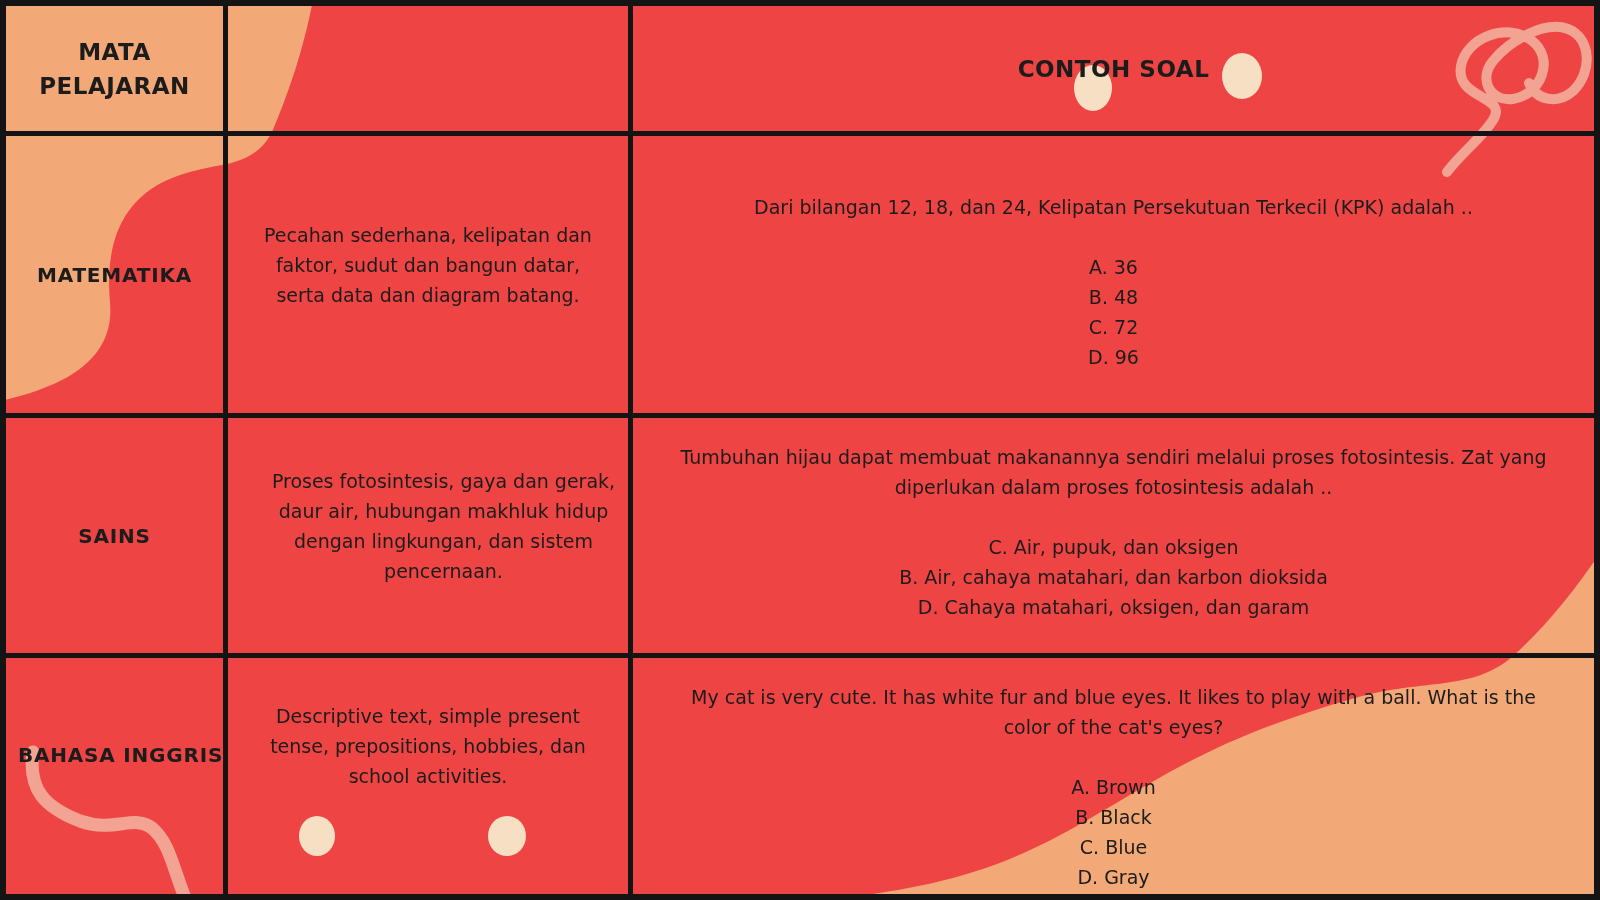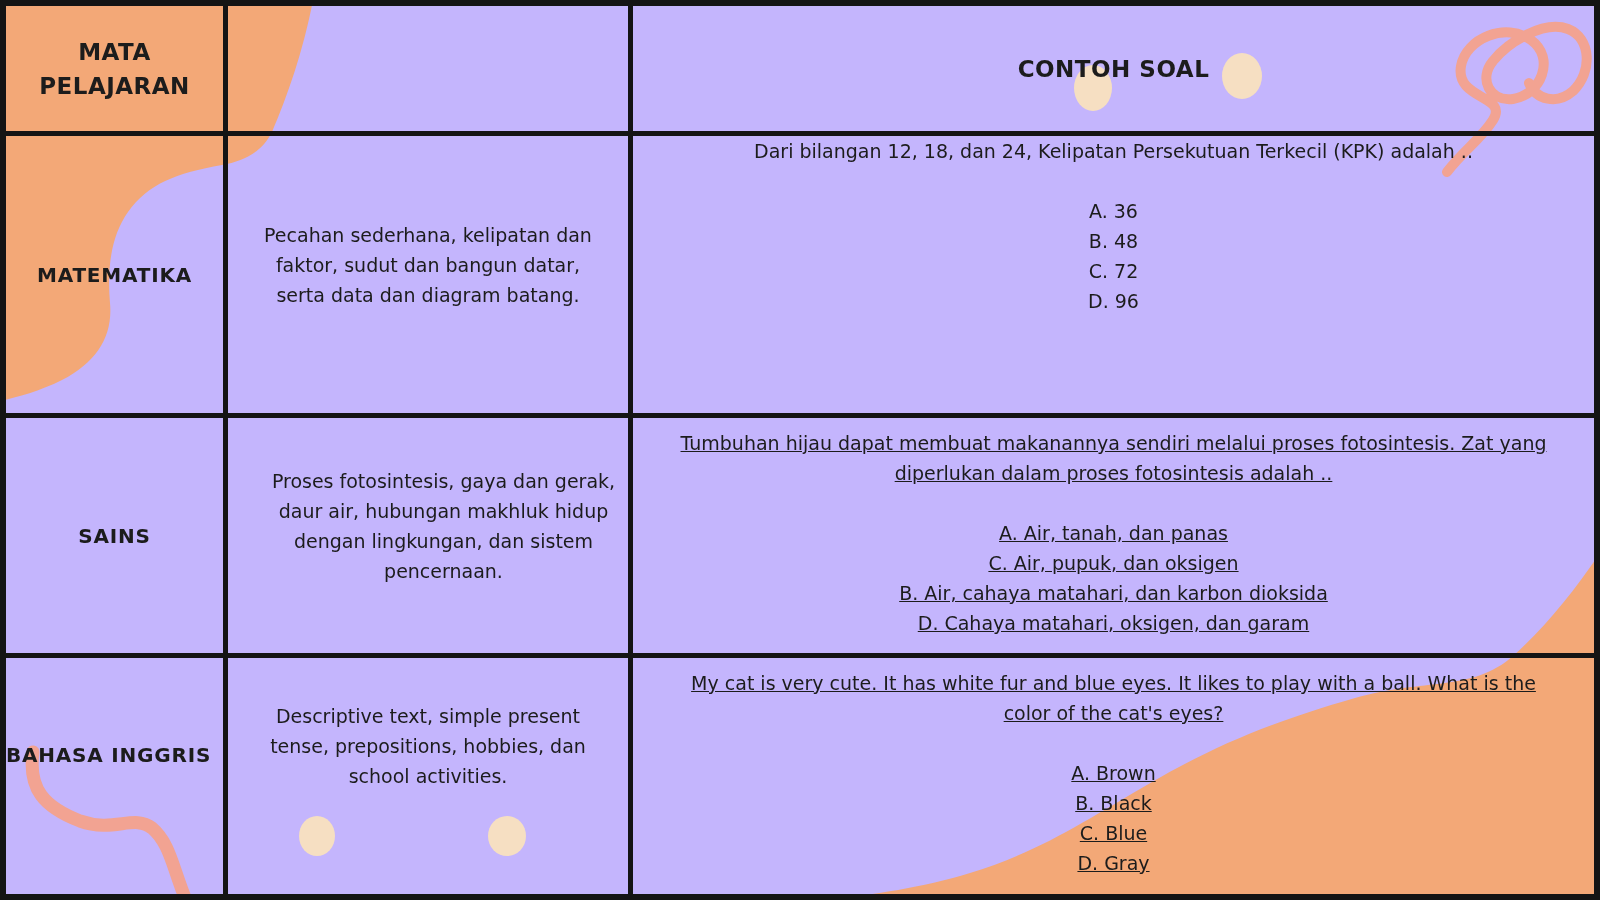--- a/index.html
+++ b/index.html
@@ -1,18 +1,18 @@
 <!DOCTYPE html>
 <html><head>
 <meta charset="utf-8">
 <style>
   html,body{margin:0;padding:0;background:#e8e8e8;}
   .canvas{
     position:relative;width:1600px;height:900px;overflow:hidden;
-    background:#c4b5fd;
+    background:#ef4444;
     font-family:"DejaVu Sans","Liberation Sans",sans-serif;
     color:#1C1C1C;
   }
   .deco{position:absolute;left:0;top:0;z-index:1;}
   .vline{position:absolute;top:0;bottom:0;width:5px;background:#141414;z-index:2;}
   .hline{position:absolute;left:0;right:0;height:5px;background:#141414;z-index:2;}
   .frame{position:absolute;inset:0;border:6px solid #141414;z-index:2;pointer-events:none;}
   .cell{
     position:absolute;z-index:3;display:flex;flex-direction:column;
     align-items:center;justify-content:center;text-align:center;
@@ -20,22 +20,22 @@
   }
   .th{font-weight:bold;font-size:23px;letter-spacing:.5px;line-height:34px;}
   .th .inner{max-width:170px;}
   .subject{font-weight:bold;font-size:20px;letter-spacing:.8px;line-height:28px;}
   .materi{font-size:19px;line-height:30px;}
   .materi .inner{max-width:352px;}
   .soal{font-size:19px;line-height:30px;justify-content:flex-start;}
   .soal .question{max-width:880px;}
   .soal .options{margin-top:30px;}
   .pad-bottom-40{padding-bottom:20px;}
-  .pt-42{}
-  .pt-10{padding-top:10px;text-decoration:underline;}
+  .pt-42{padding-top:44px;margin-top:12px;}
+  .pt-10{padding-top:24px;}
 </style>
 </head>
 <body>
 
 <div class="canvas">
 
   <svg class="deco" width="1600" height="900" viewBox="0 0 1600 900">
     <path d="M0,0 L313,0 C303,52 287,97 272,132 C262,152 244,161 222,165
              C176,173 148,184 128,212 C111,236 107,268 110,303
              C113,336 97,362 62,380 C40,391 18,397 0,401 Z" fill="#F3A877"></path>
@@ -86,28 +86,27 @@
 
   <div class="cell subject" style="left:6px;top:418px;width:217px;height:235px">
     <div>SAINS</div>
   </div>
   <div class="cell materi pad-bottom-40" style="left:228px;top:418px;width:431px;height:235px">
     <div class="inner">Proses fotosintesis, gaya dan gerak, daur air, hubungan makhluk hidup dengan lingkungan, dan sistem pencernaan.</div>
   </div>
   <div class="cell soal pt-10" style="left:633px;top:418px;width:961px;height:235px">
     <div class="question">Tumbuhan hijau dapat membuat makanannya sendiri melalui proses fotosintesis. Zat yang diperlukan dalam proses fotosintesis adalah ..</div>
     <div class="options">
-      <div>A. Air, tanah, dan panas</div>
       <div>C. Air, pupuk, dan oksigen</div>
       <div>B. Air, cahaya matahari, dan karbon dioksida</div>
       <div>D. Cahaya matahari, oksigen, dan garam</div>
     </div>
   </div>
 
-  <div class="cell subject" style="left:0;top:658px;width:217px;height:194px">
+  <div class="cell subject" style="left:12px;top:658px;width:217px;height:194px">
     <div>BAHASA INGGRIS</div>
   </div>
   <div class="cell materi" style="left:228px;top:658px;width:400px;height:236px;padding-bottom:60px">
     <div class="inner">Descriptive text, simple present tense, prepositions, hobbies, dan school activities.</div>
   </div>
   <div class="cell soal pt-10" style="left:633px;top:658px;width:961px;height:236px">
     <div class="question">My cat is very cute. It has white fur and blue eyes. It likes to play with a ball. What is the color of the cat's eyes?</div>
     <div class="options">
       <div>A. Brown</div>
       <div>B. Black</div>

